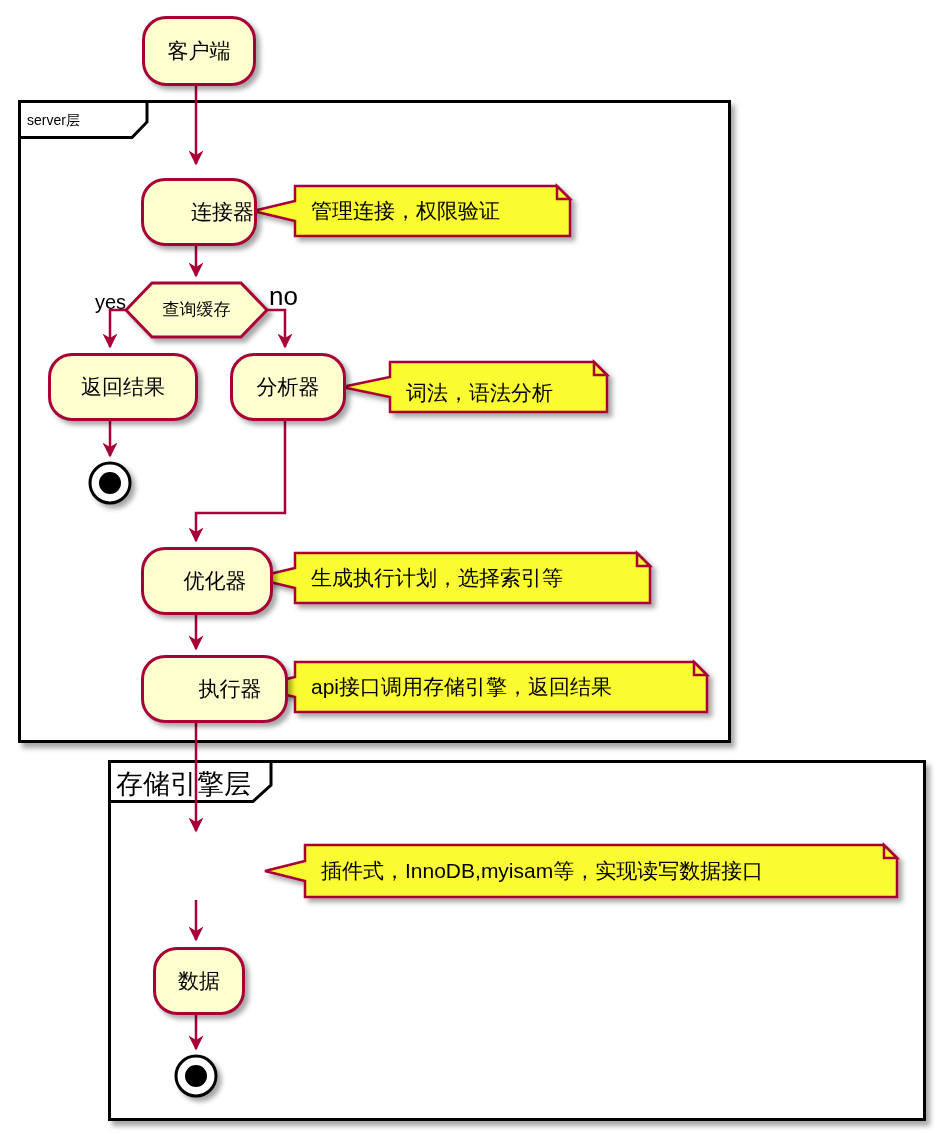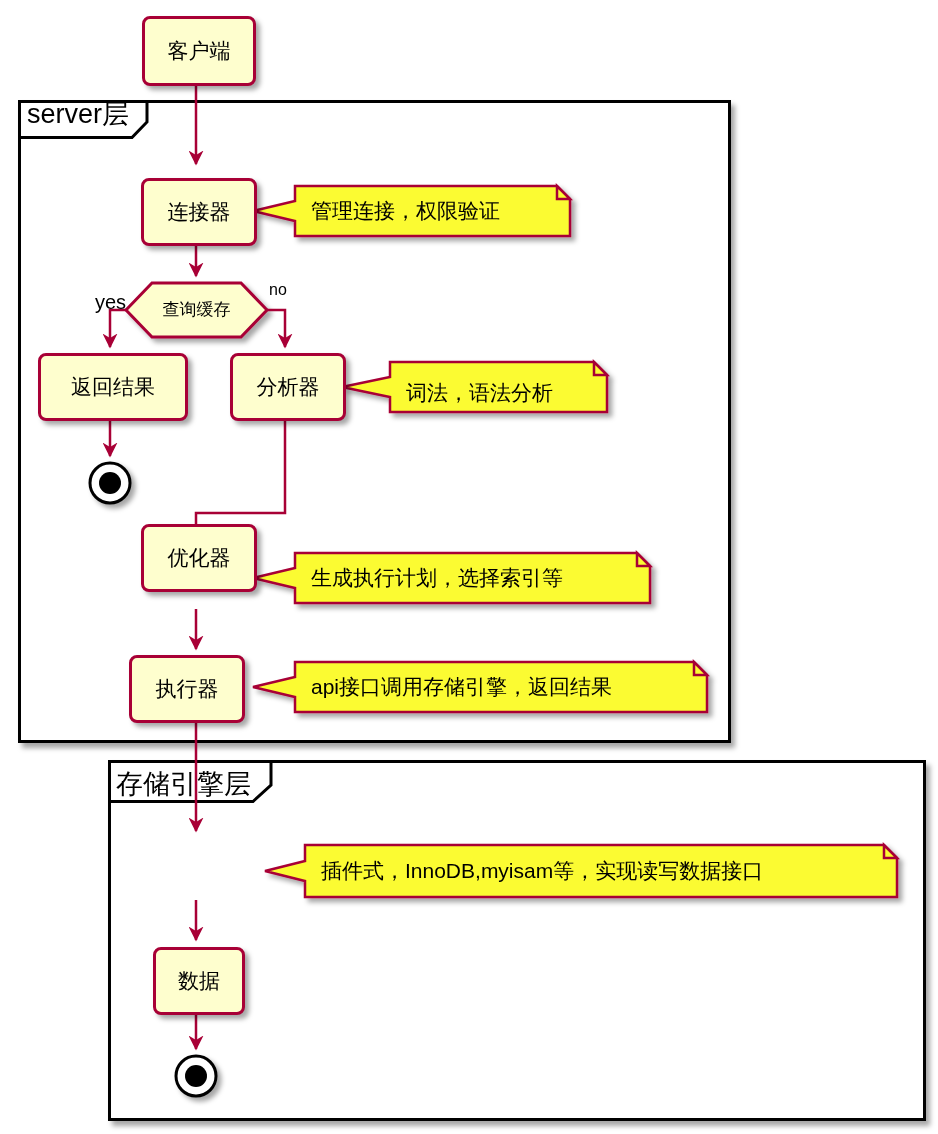--- a/index.html
+++ b/index.html
@@ -11,40 +11,40 @@
   .frame{
     position:absolute;border:3px solid #000;background:transparent;
     box-shadow:4px 5px 5px rgba(0,0,0,.35);z-index:1;
   }
   #frame-server{left:18px;top:100px;width:707px;height:637px;}
   #frame-storage{left:108px;top:760px;width:812px;height:355px;}
   
   svg.overlay{position:absolute;left:0;top:0;z-index:2;}
   
   .activity{
-    position:absolute;background:#FEFECE;border:3px solid #A80036;border-radius:8px;
+    position:absolute;background:#FEFECE;border:3px solid #A80036;border-radius:24px;
     display:flex;align-items:center;justify-content:center;
     font-size:21px;box-shadow:4px 4px 5px rgba(0,0,0,.35);z-index:3;
   }
   #node-client{left:142px;top:16px;width:108px;height:64px;}
-  #node-connector{left:141px;top:178px;width:110px;height:62px;}
-  #node-return-result{left:38px;top:353px;width:144px;height:62px;}
+  #node-connector{left:141px;top:178px;width:110px;height:62px;justify-content:flex-end;}
+  #node-return-result{left:48px;top:353px;width:144px;height:62px;}
   #node-analyzer{left:230px;top:353px;width:110px;height:62px;}
-  #node-optimizer{left:141px;top:524px;width:110px;height:62px;}
-  #node-executor{left:129px;top:655px;width:110px;height:62px;}
+  #node-optimizer{left:141px;top:547px;width:110px;height:62px;padding-left:16px;}
+  #node-executor{left:141px;top:655px;width:110px;height:62px;padding-left:31px;}
   #node-storage-engine{left:130px;top:838px;width:133px;height:62px;}
   #node-data{left:153px;top:947px;width:86px;height:62px;}
   
   .lbl{position:absolute;z-index:4;white-space:nowrap;}
-  #lbl-tab-server{left:27px;top:96px;font-size:27px;}
+  #lbl-tab-server{left:27px;top:112px;font-size:14px;}
   #lbl-tab-storage{left:116px;top:766px;font-size:27px;}
   #lbl-decision{left:126px;top:283px;width:141px;height:54px;line-height:54px;
                 text-align:center;font-size:17px;}
   #lbl-yes{left:86px;top:291px;width:40px;text-align:right;font-size:20px;}
-  #lbl-no{left:269px;top:281px;font-size:16px;}
+  #lbl-no{left:269px;top:281px;font-size:26px;}
   .note-lbl{height:50px;line-height:50px;font-size:21px;}
   #lbl-note-connector{left:311px;top:186px;font-family:Liberation Serif, serif;}
   #lbl-note-analyzer{left:406px;top:368px;}
   #lbl-note-optimizer{left:311px;top:553px;}
   #lbl-note-executor{left:311px;top:662px;}
   #lbl-note-storage{left:321px;top:846px;}
 </style>
 </head>
 <body>
 

